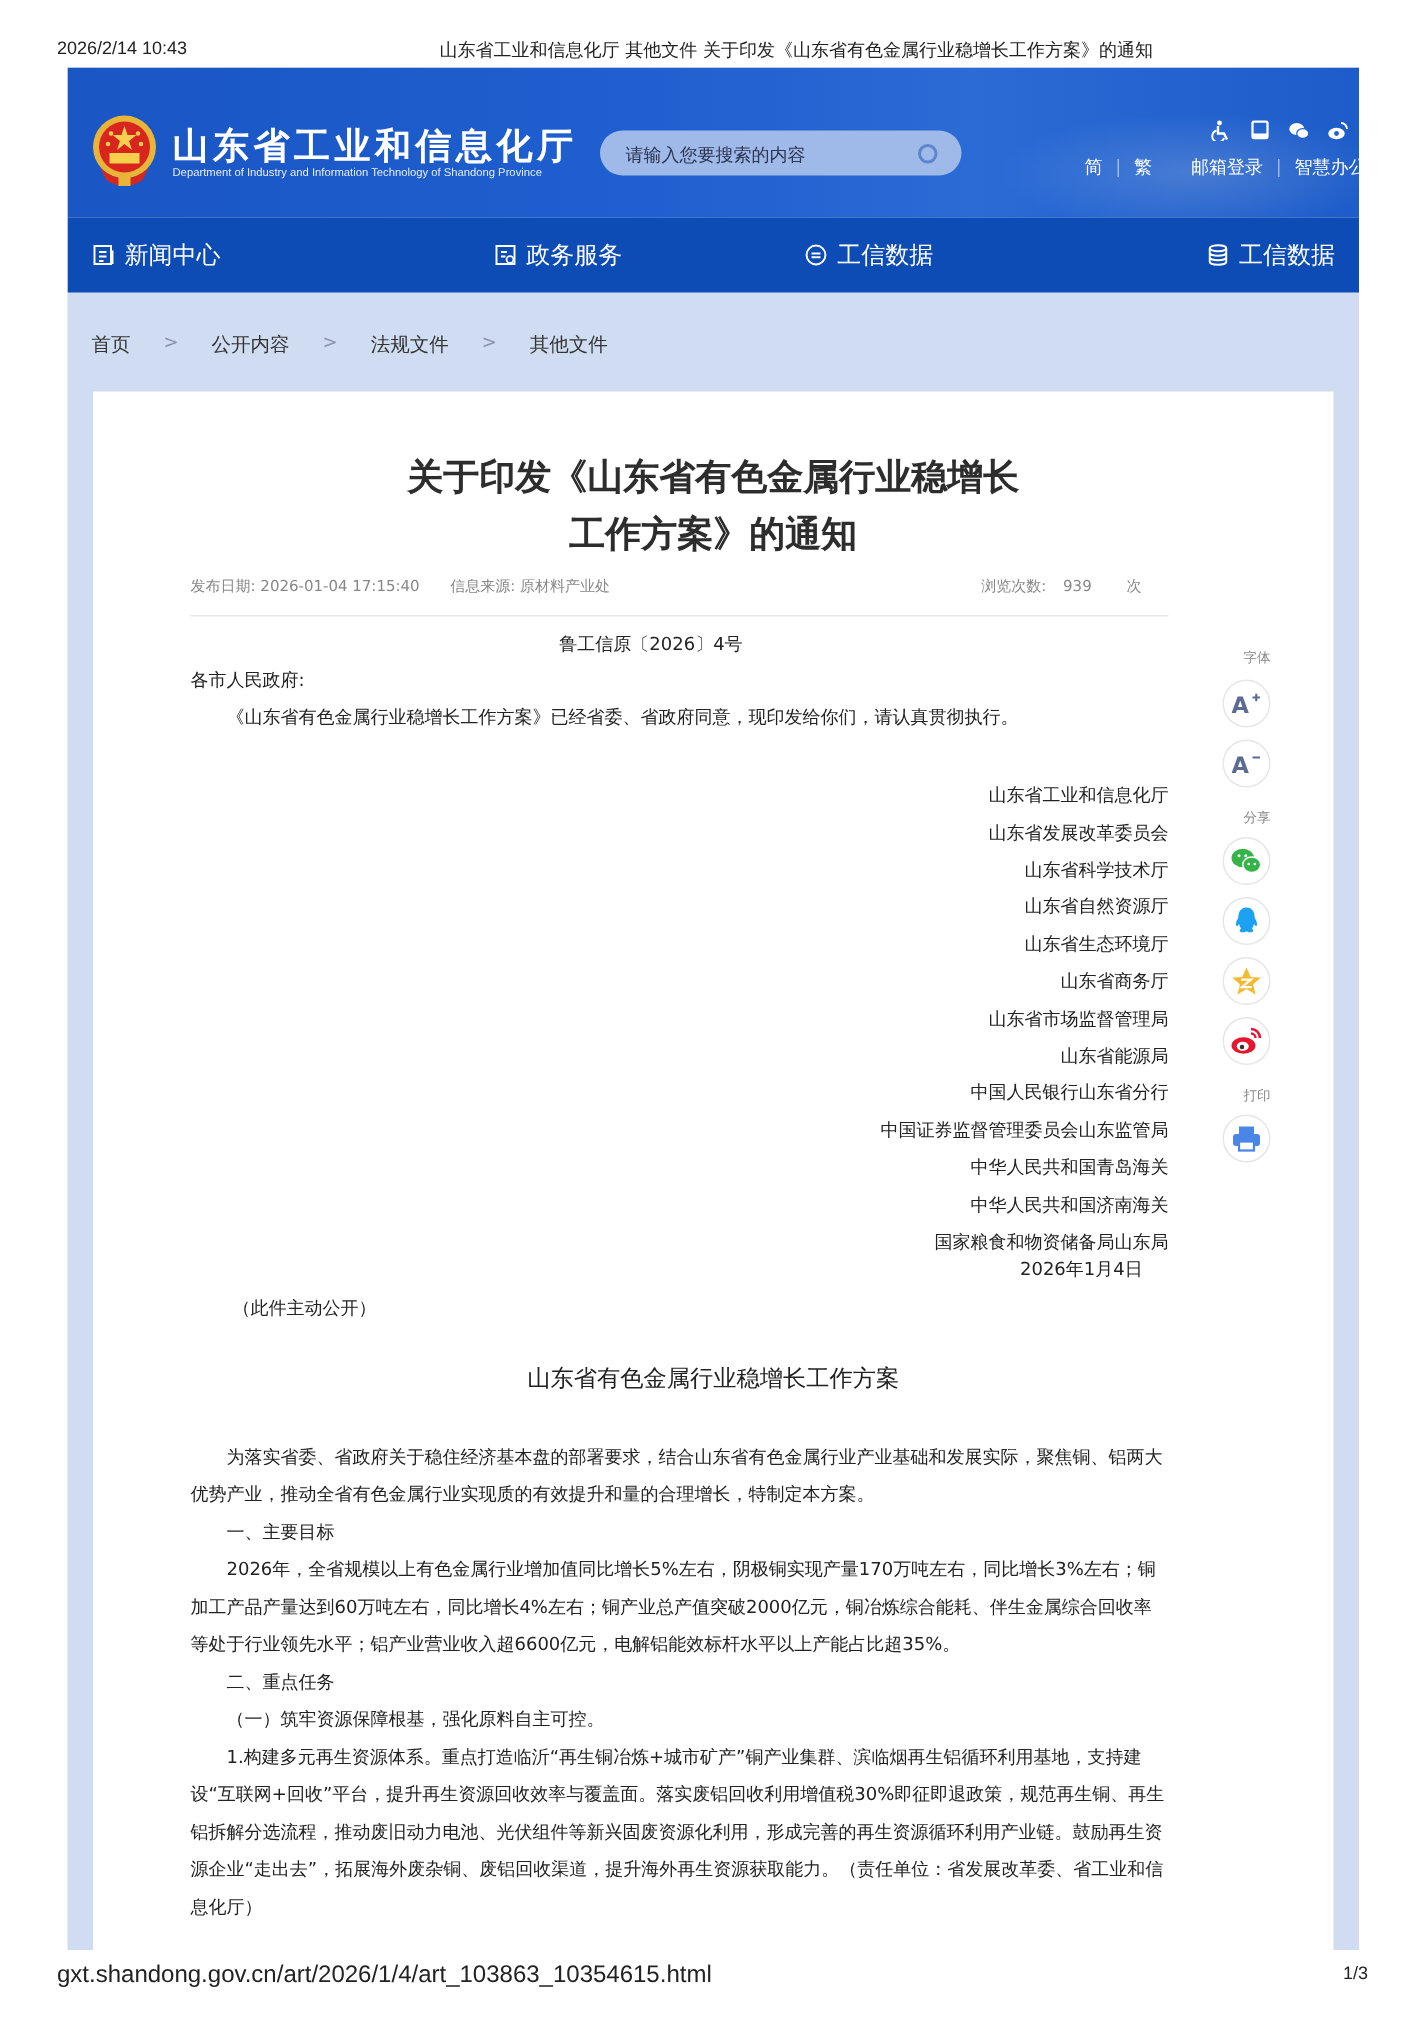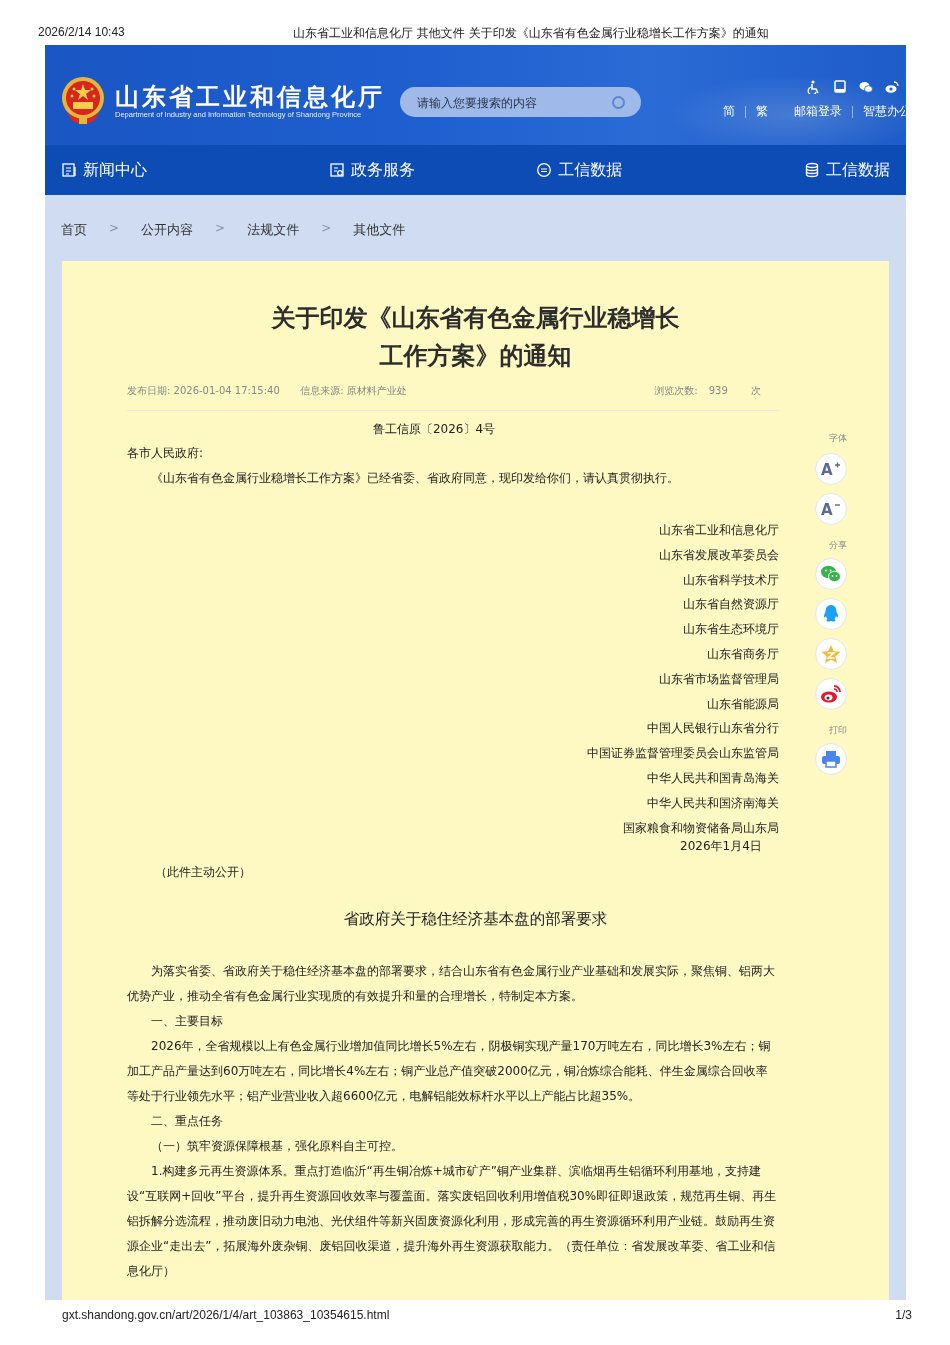--- a/index.html
+++ b/index.html
@@ -32,42 +32,42 @@
 
     .nav { position: absolute; left: 0; top: 100px; width: 861px; height: 50px; background: #0e4cb5; display: flex; }
     .nav .item { flex: 1; display: flex; align-items: center; justify-content: center; color: #fff; font-size: 16px; white-space: nowrap; gap: 6px; }
     .nav .item:first-child { justify-content: flex-start; padding-left: 16px; }
     .nav .item:last-child { justify-content: flex-end; padding-right: 16px; }
     .nav .ico { display: inline-block; width: 16px; height: 16px; }
 
     .breadcrumb { position: absolute; left: 16px; top: 176px; font-size: 13px; color: #333; display: flex; align-items: flex-start; white-space: nowrap; }
     .breadcrumb .arrow { color: #8a93a5; margin: 0 22px; font-size: 12px; }
 
-    .article { position: absolute; left: 17px; top: 216px; width: 827px; height: 1060px; background: #fef9c3; }
+    .article { position: absolute; left: 17px; top: 216px; width: 827px; height: 1060px; background: #ffffff; }
 
     .art-title { position: absolute; left: 0; top: 38px; width: 827px; text-align: center; font-size: 24px; font-weight: bold; color: #2d2d2d; line-height: 38px; }
     .meta { position: absolute; left: 65px; top: 123px; width: 652px; font-size: 10px; color: #888; white-space: nowrap; }
     .meta .views { position: absolute; right: 18px; top: 0; }
     .meta .views .unit { margin-left: 20px; }
     .meta-line { position: absolute; left: 65px; top: 149px; width: 652px; height: 1px; background: #e8e8e8; }
 
     .doc-no { position: absolute; left: 0; top: 160px; width: 680px; text-align: center; font-size: 12px; color: #222; margin-left: 32px; }
     .p { position: absolute; font-size: 12px; color: #222; white-space: nowrap; }
     .sigs { position: absolute; right: 110px; top: 257px; text-align: right; font-size: 12px; color: #222; line-height: 24.8px; white-space: nowrap; }
     .sig-date { position: absolute; left: 618px; top: 577px; font-size: 12px; color: #222; }
     .plan-title { position: absolute; left: 0; top: 648px; width: 827px; text-align: center; font-size: 15.5px; color: #222; }
     .body-text { position: absolute; left: 65px; width: 652px; font-size: 12px; color: #222; line-height: 25px; }
     .indent { text-indent: 24px; }
 
     .side-tools { position: absolute; left: 815px; top: 432px; width: 32px; }
     .side-tools .label { font-size: 9px; color: #888; text-align: right; width: 32px; }
     .side-tools .btn { width: 32px; height: 32px; border-radius: 50%; border: 1px solid #e6e6e6; background: #fff; display: flex; align-items: center; justify-content: center; }
 
     .print-footer { position: absolute; left: 0; top: 1300px; width: 950px; height: 45px; }
-    .print-footer .url { position: absolute; left: 38px; top: 8px; font-family: "Liberation Sans", sans-serif; font-size: 12px; color: #222; margin-left: 24px; }
+    .print-footer .url { position: absolute; left: 38px; top: 8px; font-family: "Liberation Sans", sans-serif; font-size: 16px; color: #222; }
     .print-footer .page { position: absolute; right: 38px; top: 8px; font-family: "Liberation Sans", sans-serif; font-size: 12px; color: #222; }
   </style>
 </head>
 <body>
 
 <div class="print-header">
   <span class="date">2026/2/14 10:43</span>
   <span class="title">山东省工业和信息化厅 其他文件 关于印发《山东省有色金属行业稳增长工作方案》的通知</span>
 </div>
 
@@ -212,21 +212,21 @@
       <div>山东省能源局</div>
       <div>中国人民银行山东省分行</div>
       <div>中国证券监督管理委员会山东监管局</div>
       <div>中华人民共和国青岛海关</div>
       <div>中华人民共和国济南海关</div>
       <div>国家粮食和物资储备局山东局</div>
     </div>
     <div class="sig-date">2026年1月4日</div>
     <div class="p" style="left:93px;top:603px">（此件主动公开）</div>
 
-    <div class="plan-title">省政府关于稳住经济基本盘的部署要求</div>
+    <div class="plan-title">山东省有色金属行业稳增长工作方案</div>
 
     <div class="body-text indent" style="top:698px">为落实省委、省政府关于稳住经济基本盘的部署要求，结合山东省有色金属行业产业基础和发展实际，聚焦铜、铝两大优势产业，推动全省有色金属行业实现质的有效提升和量的合理增长，特制定本方案。</div>
     <div class="body-text indent" style="top:748px">一、主要目标</div>
     <div class="body-text indent" style="top:773px">2026年，全省规模以上有色金属行业增加值同比增长5%左右，阴极铜实现产量170万吨左右，同比增长3%左右；铜加工产品产量达到60万吨左右，同比增长4%左右；铜产业总产值突破2000亿元，铜冶炼综合能耗、伴生金属综合回收率等处于行业领先水平；铝产业营业收入超6600亿元，电解铝能效标杆水平以上产能占比超35%。</div>
     <div class="body-text indent" style="top:848px">二、重点任务</div>
     <div class="body-text indent" style="top:873px">（一）筑牢资源保障根基，强化原料自主可控。</div>
     <div class="body-text indent" style="top:898px">1.构建多元再生资源体系。重点打造临沂“再生铜冶炼+城市矿产”铜产业集群、滨临烟再生铝循环利用基地，支持建设“互联网+回收”平台，提升再生资源回收效率与覆盖面。落实废铝回收利用增值税30%即征即退政策，规范再生铜、再生铝拆解分选流程，推动废旧动力电池、光伏组件等新兴固废资源化利用，形成完善的再生资源循环利用产业链。鼓励再生资源企业“走出去”，拓展海外废杂铜、废铝回收渠道，提升海外再生资源获取能力。（责任单位：省发展改革委、省工业和信息化厅）</div>
   </div>
 </div>
 

